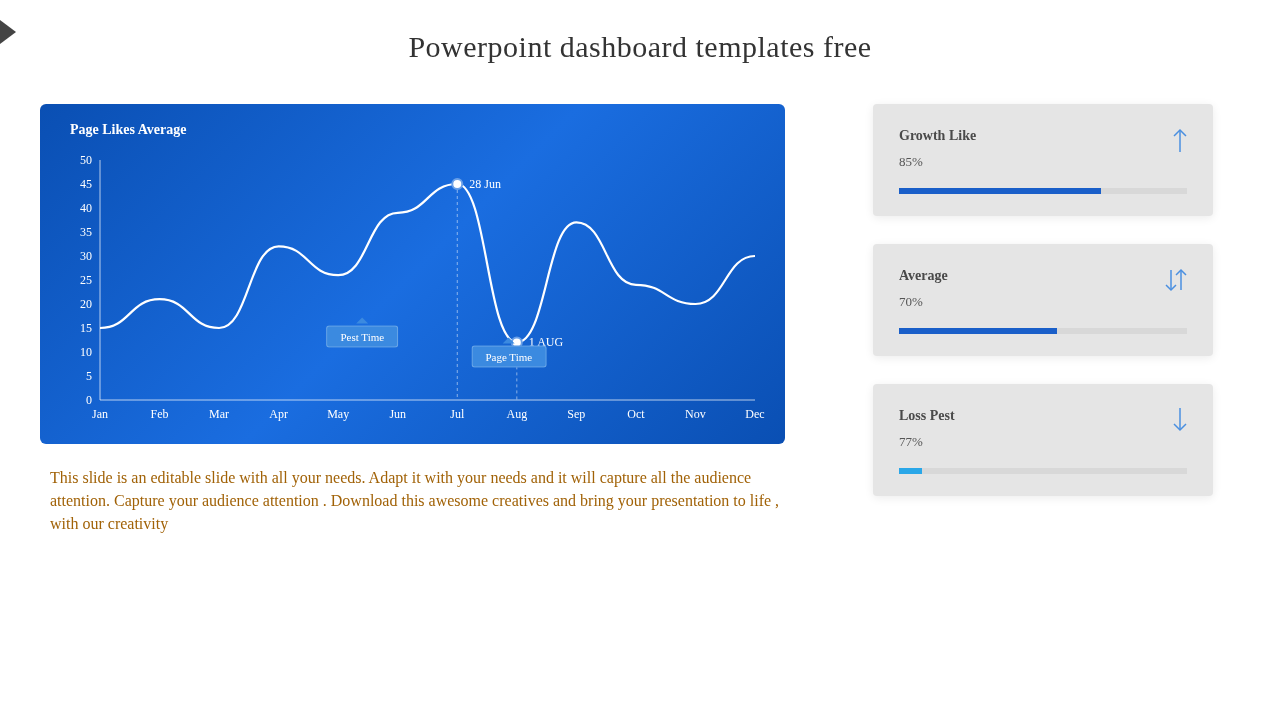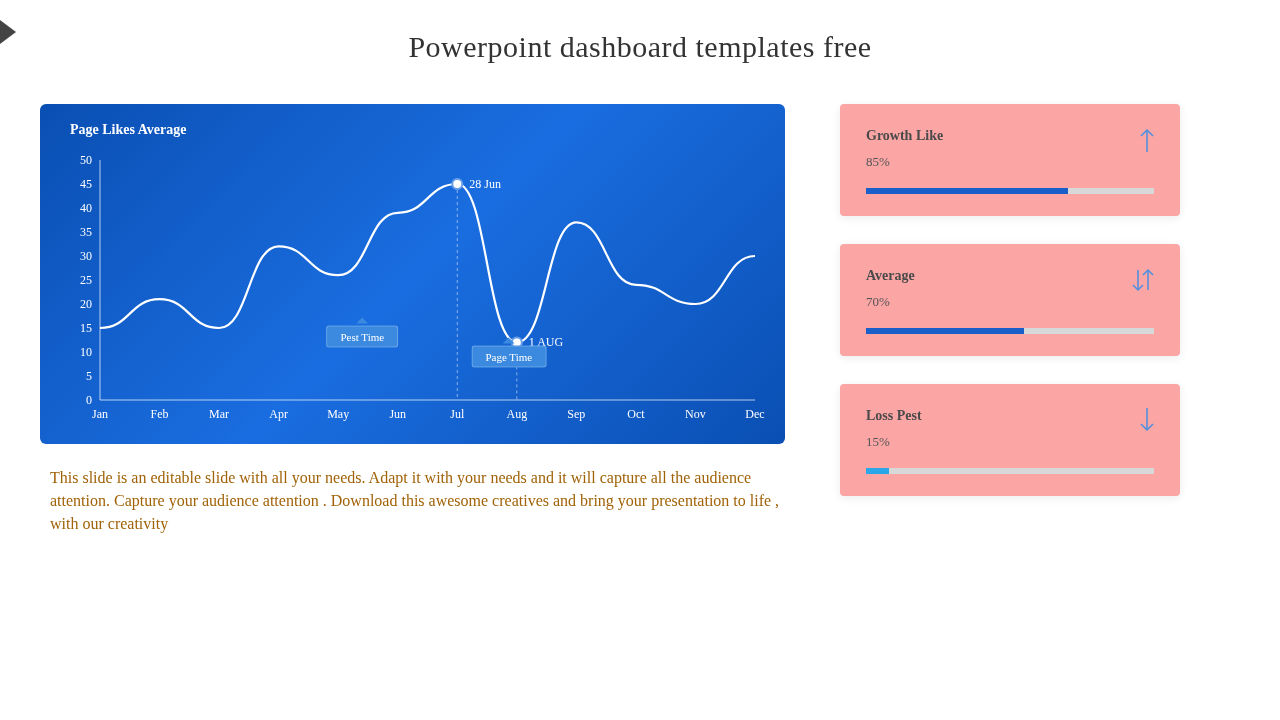--- a/index.html
+++ b/index.html
@@ -24,21 +24,21 @@
     text-align: center;
     font-size: 30px;
     font-weight: 400;
     color: #333;
     padding: 30px 0 40px 0;
     letter-spacing: 0.5px;
   }
   .content {
     display: flex;
     padding: 0 40px;
-    gap: 55px;
+    gap: 88px;
   }
   .chart-card {
     width: 745px;
     height: 340px;
     background: linear-gradient(135deg, #0a4fb3 0%, #1a6de0 50%, #0a4fb3 100%);
     border-radius: 6px;
     position: relative;
     padding: 18px 20px 10px 20px;
   }
   .chart-title {
@@ -96,21 +96,21 @@
     margin-top: 22px;
     padding-left: 10px;
   }
   .stats {
     display: flex;
     flex-direction: column;
     gap: 28px;
     width: 340px;
   }
   .stat-card {
-    background: #fca5a5;
+    background: #e5e5e5;
     border-radius: 4px;
     box-shadow: 0 2px 10px rgba(0,0,0,0.08);
     padding: 24px 26px 22px 26px;
     position: relative;
   }
   .stat-title {
     font-size: 14px;
     color: #4a4a4a;
     font-weight: bold;
     margin-bottom: 10px;
@@ -214,21 +214,21 @@
             <polyline points="5,19 10,24 15,19"></polyline>
             <line x1="20" y1="24" x2="20" y2="4"></line>
             <polyline points="15,9 20,4 25,9"></polyline>
           </svg></div>
         <div class="stat-bar">
           <div class="stat-fill" style="width:55%;background:#1a5fc9"></div>
         </div>
       </div>
       <div class="stat-card">
         <div class="stat-title">Loss Pest</div>
-        <div class="stat-value">15%</div>
+        <div class="stat-value">77%</div>
         <div class="stat-icon"><svg width="22" height="28" viewBox="0 0 22 28" fill="none" stroke="currentColor" stroke-width="1.5">
             <line x1="11" y1="2" x2="11" y2="24"></line>
             <polyline points="5,18 11,24 17,18"></polyline>
           </svg></div>
         <div class="stat-bar">
           <div class="stat-fill" style="width:8%;background:#2aa7e8"></div>
         </div>
       </div>
     </div>
 

